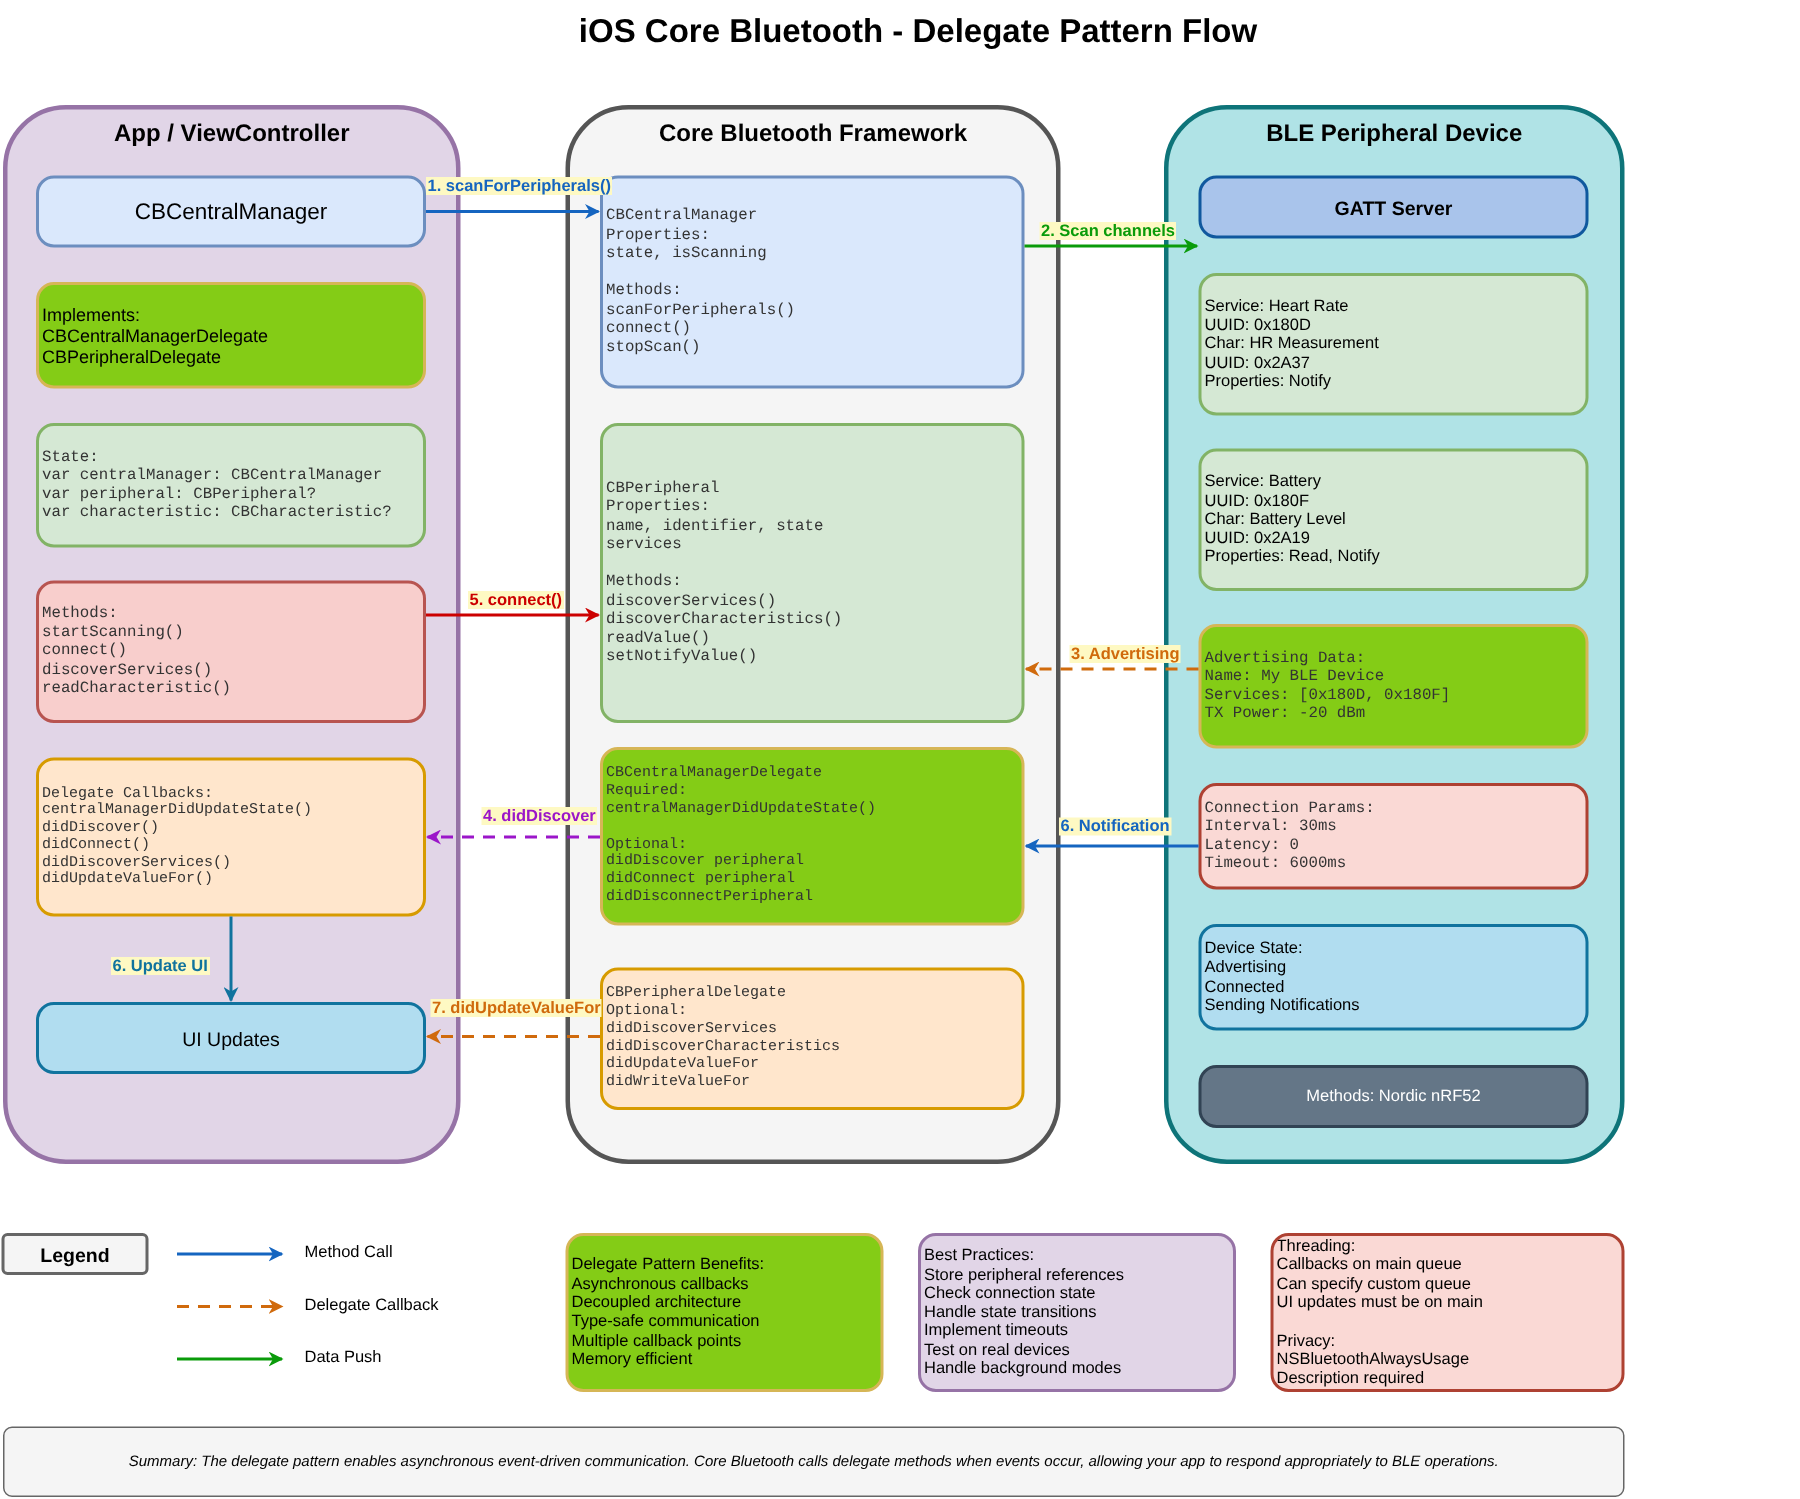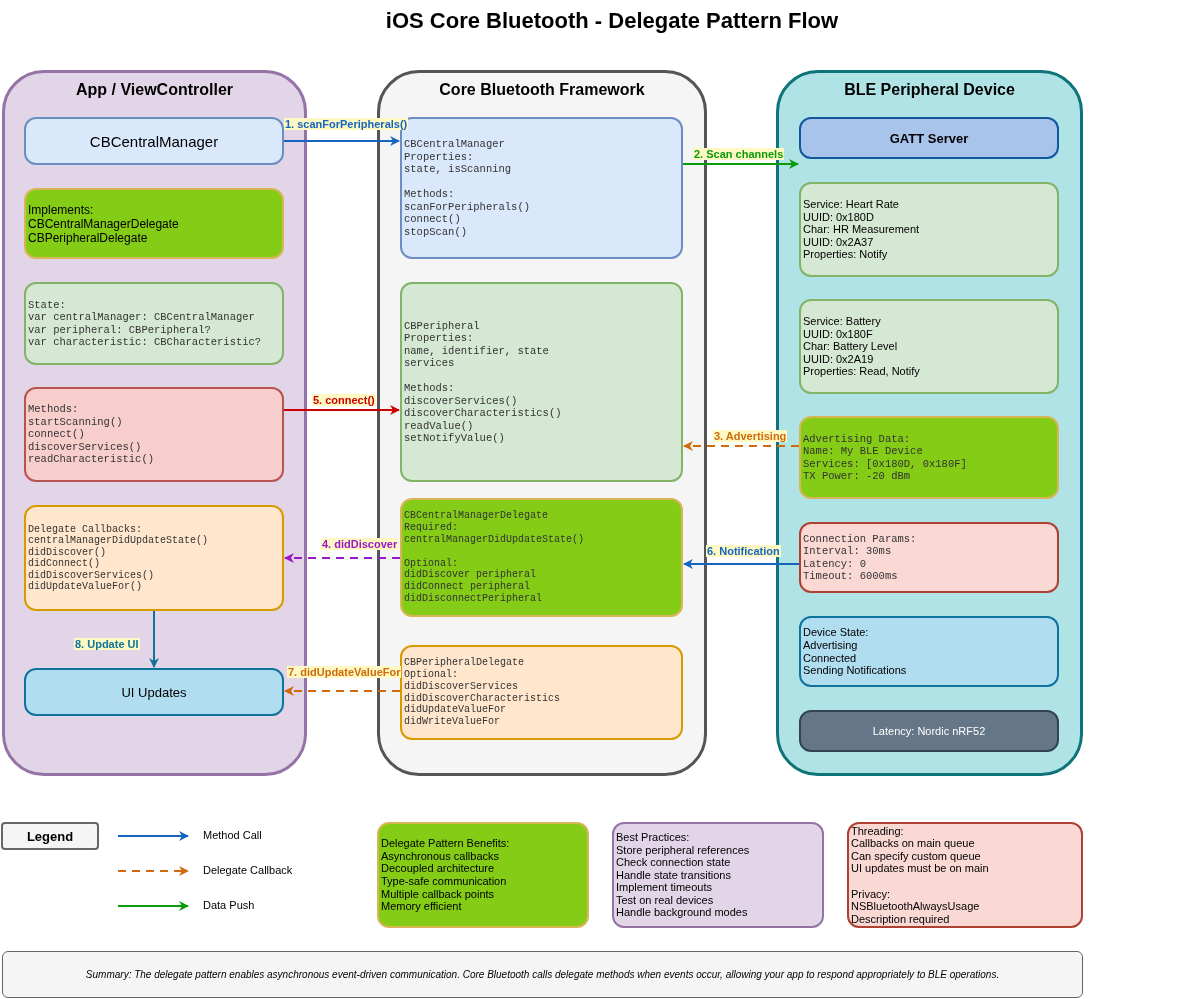--- a/index.html
+++ b/index.html
@@ -105,21 +105,21 @@
 Services: [0x180D, 0x180F]
 TX Power: -20 dBm</div>
 <div class="abs box red mono" style="left:799px;top:522px;width:260px;height:71px;background:#fad9d5;border-color:#ae4132;">Connection Params:
 Interval: 30ms
 Latency: 0
 Timeout: 6000ms</div>
 <div class="abs box" style="left:799px;top:616px;width:260px;height:71px;background:#b1ddf0;border-color:#10739e;font-size:11px;line-height:12.6px;">Device State:
 Advertising
 Connected
 Sending Notifications</div>
-<div class="abs box center" style="left:799px;top:710px;width:260px;height:42px;background:#647687;border-color:#314354;color:#ffffff;font-size:11px;">Latency: Nordic nRF52</div>
+<div class="abs box center" style="left:799px;top:710px;width:260px;height:42px;background:#647687;border-color:#314354;color:#ffffff;font-size:11px;">Methods: Nordic nRF52</div>
 
 <svg class="svg-layer" width="1200" height="999">
   <defs>
     <marker id="ah-blue" markerWidth="10" markerHeight="10" refX="9" refY="5" orient="auto" markerUnits="userSpaceOnUse">
         <path d="M0,0 L10,5 L0,10 L3,5 Z" fill="#1565c0"></path>
       </marker>
     <marker id="ah-green" markerWidth="10" markerHeight="10" refX="9" refY="5" orient="auto" markerUnits="userSpaceOnUse">
         <path d="M0,0 L10,5 L0,10 L3,5 Z" fill="#0a9b0a"></path>
       </marker>
     <marker id="ah-orange" markerWidth="10" markerHeight="10" refX="9" refY="5" orient="auto" markerUnits="userSpaceOnUse">
@@ -149,21 +149,21 @@
   <line x1="118" y1="906" x2="188" y2="906" stroke="#0a9b0a" stroke-width="2" marker-end="url(#ah-green)"></line>
 </svg>
 
 <div class="edge-label" style="left:284px;top:118px;color:#1565c0;">1. scanForPeripherals()</div>
 <div class="edge-label" style="left:693px;top:148px;color:#0a9b0a;">2. Scan channels</div>
 <div class="edge-label" style="left:713px;top:430px;color:#d06a0c;">3. Advertising</div>
 <div class="edge-label" style="left:321px;top:538px;color:#9b16c9;">4. didDiscover</div>
 <div class="edge-label" style="left:312px;top:394px;color:#cc0000;">5. connect()</div>
 <div class="edge-label" style="left:706px;top:545px;color:#1565c0;">6. Notification</div>
 <div class="edge-label" style="left:287px;top:666px;color:#d06a0c;">7. didUpdateValueFor</div>
-<div class="edge-label" style="left:74px;top:638px;color:#10739e;">8. Update UI</div>
+<div class="edge-label" style="left:74px;top:638px;color:#10739e;">6. Update UI</div>
 
 <div class="abs box center" style="left:1px;top:822px;width:98px;height:27px;background:#f5f5f5;border-color:#666666;border-radius:4px;font-weight:bold;font-size:13px;">Legend</div>
 <div class="legend-text" style="left:203px;top:829px;">Method Call</div>
 <div class="legend-text" style="left:203px;top:864px;">Delegate Callback</div>
 <div class="legend-text" style="left:203px;top:899px;">Data Push</div>
 
 <div class="abs box yellow" style="left:377px;top:822px;width:212px;height:106px;font-size:11px;line-height:12.6px;">Delegate Pattern Benefits:
 Asynchronous callbacks
 Decoupled architecture
 Type-safe communication

